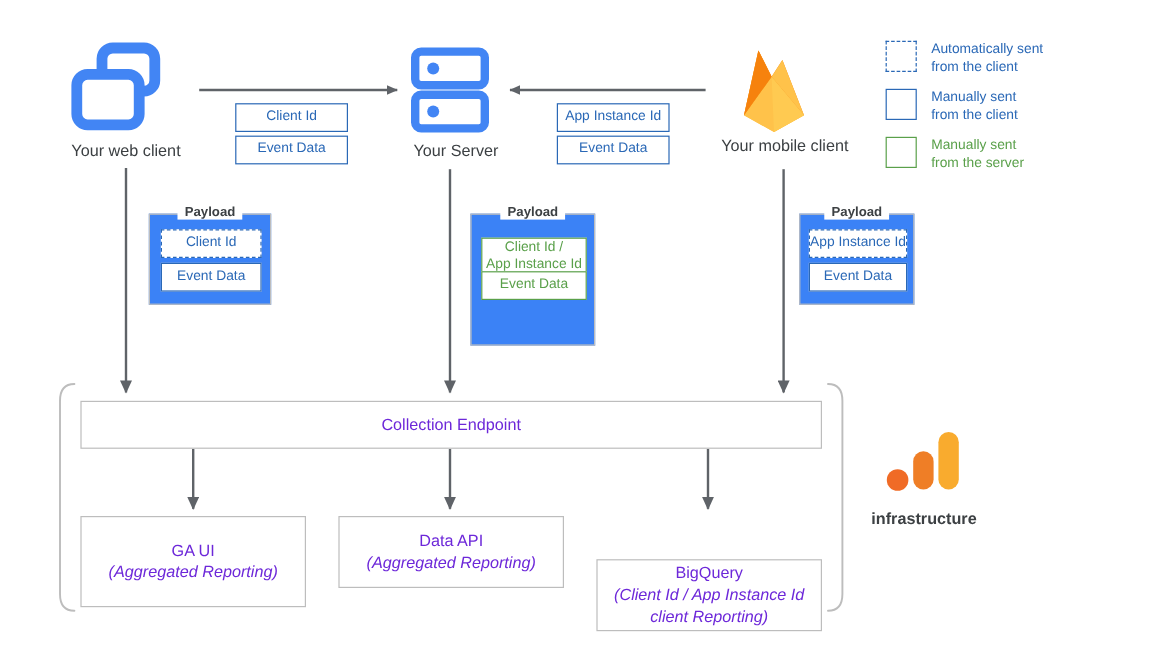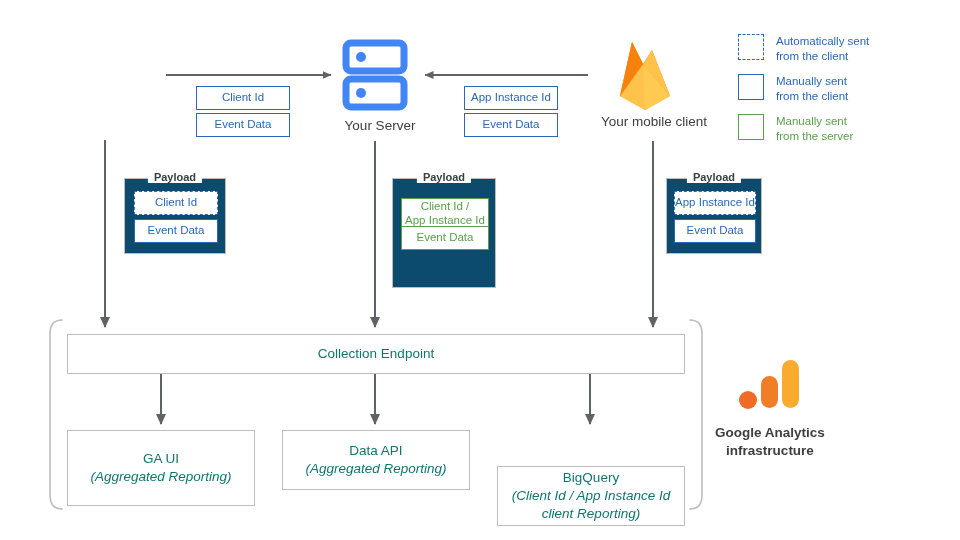--- a/index.html
+++ b/index.html
@@ -26,21 +26,21 @@
     font-size:11.5px;
     display:flex;align-items:center;justify-content:center;
     text-align:center;line-height:1.15;
     background:#fff;
   }
 
   
   .payload{
     box-sizing:border-box;
     border:1px solid #bdbdbd;
-    background:#0c4a6e;
+    background:#3b82f6;
   }
   .payload-title{
     position:absolute;
     top:-8px;
     background:#fff;
     padding:0 6px;
     font-size:11px;
     font-weight:bold;
     color:#3c4043;
     white-space:nowrap;
@@ -56,21 +56,21 @@
   .pbox.solid-blue{border:1.6px solid #2a68b6;color:#2a68b6;}
   .pbox.dashed-blue{border:1.6px dashed #2a68b6;color:#2a68b6;}
   .pbox.solid-green{border:1.6px solid #5aa04a;color:#5aa04a;}
 
   
   .bigbox{
     box-sizing:border-box;
     border:1px solid #bdbdbd;background:#fff;
     display:flex;align-items:center;justify-content:center;
     flex-direction:column;
-    font-size:13.5px;color:#0f766e;text-align:center;line-height:1.35;
+    font-size:13.5px;color:#6d28d9;text-align:center;line-height:1.35;
   }
   .bigbox .ital{font-style:italic;}
 
   
   .legend-row{position:absolute;display:flex;align-items:flex-start;}
   .legend-swatch{
     width:26px;height:26px;box-sizing:border-box;flex:0 0 auto;background:#fff;
   }
   .sw-dashed-blue{border:1.7px dashed #2a68b6;}
   .sw-solid-blue{border:1.7px solid #2a68b6;}
@@ -119,20 +119,27 @@
 
     <line x1="375" y1="374" x2="375" y2="424" stroke="#5f6368" stroke-width="2" marker-end="url(#ahD)"></line>
 
     <line x1="590" y1="374" x2="590" y2="424" stroke="#5f6368" stroke-width="2" marker-end="url(#ahD)"></line>
 
     <path d="M62,320 Q50,320 50,334 L50,495 Q50,509 62,509" fill="none" stroke="#bdbdbd" stroke-width="1.6" stroke-linecap="round"></path>
 
     <path d="M690,320 Q702,320 702,334 L702,495 Q702,509 690,509" fill="none" stroke="#bdbdbd" stroke-width="1.6" stroke-linecap="round"></path>
   </svg>
 
+  <div class="abs" style="left:55px;top:34px;width:100px;height:100px;">
+    <svg width="100" height="84" viewBox="0 0 100 84">
+      <rect x="30" y="6" width="44" height="36" rx="9" ry="9" fill="none" stroke="#4285f4" stroke-width="9"></rect>
+      <rect x="9" y="28" width="52" height="42" rx="9" ry="9" fill="#fff" stroke="#4285f4" stroke-width="9"></rect>
+    </svg>
+    <div class="node-label abs" style="left:-10px;top:84px;width:120px;">Your web client</div>
+  </div>
 
   <div class="abs" style="left:340px;top:38px;width:80px;height:100px;">
     <svg width="70" height="76" viewBox="0 0 70 76">
       <rect x="6" y="5" width="58" height="28" rx="5" ry="5" fill="#fff" stroke="#4285f4" stroke-width="7"></rect>
       <circle cx="21" cy="19" r="5" fill="#4285f4"></circle>
       <rect x="6" y="41" width="58" height="28" rx="5" ry="5" fill="#fff" stroke="#4285f4" stroke-width="7"></rect>
       <circle cx="21" cy="55" r="5" fill="#4285f4"></circle>
     </svg>
     <div class="node-label abs" style="left:-25px;top:80px;width:130px;">Your Server</div>
   </div>
@@ -197,21 +204,20 @@
     <span class="ital">client Reporting)</span>
   </div>
 
   <div class="abs" style="left:700px;top:358px;width:140px;height:110px;">
     <svg width="70" height="62" viewBox="0 0 70 62" style="margin:0 auto;">
       <rect x="47" y="2" width="17" height="48" rx="8.5" fill="#f9ab2e"></rect>
       <rect x="26" y="18" width="17" height="32" rx="8.5" fill="#ef7e26"></rect>
       <circle cx="13" cy="42" r="9" fill="#f06b26"></circle>
     </svg>
     <div class="ga-label abs" style="left:-5px;top:66px;width:150px;">
-      <div>Google Analytics</div>
       <div>infrastructure</div>
     </div>
   </div>
 
   <div class="legend-row" style="left:738px;top:34px;">
     <div class="legend-swatch sw-dashed-blue"></div>
     <div class="legend-text lt-blue">
       <div>Automatically sent</div>
       <div>from the client</div>
     </div>

